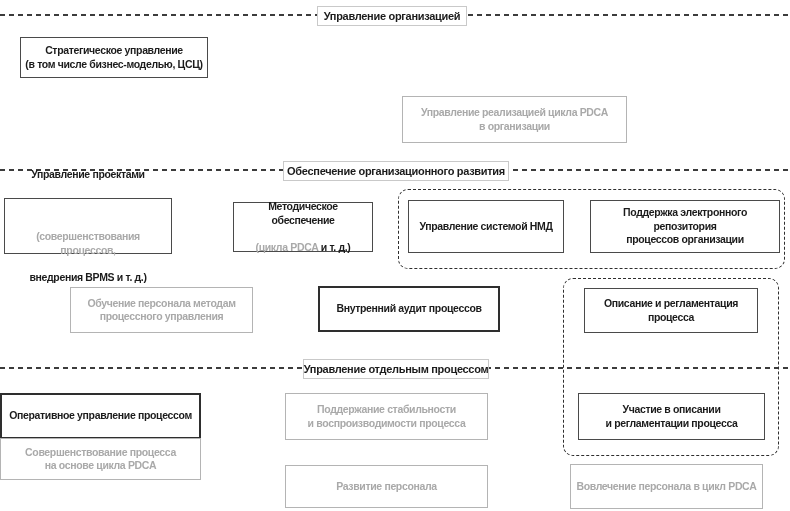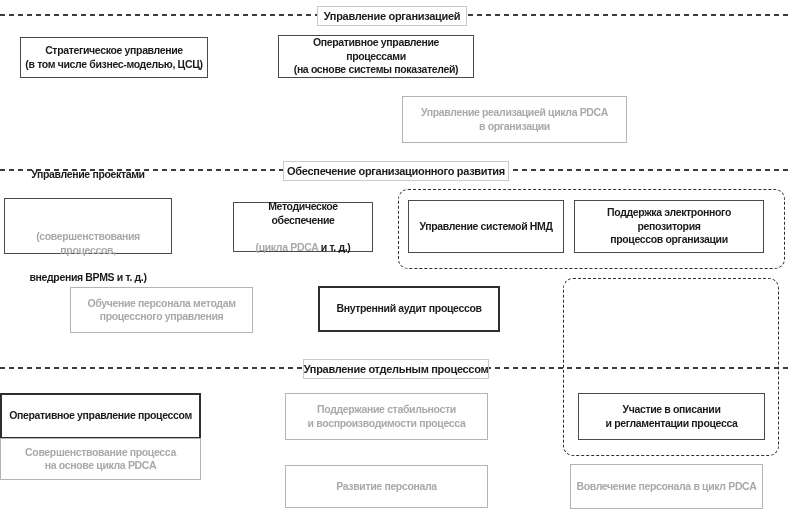--- a/index.html
+++ b/index.html
@@ -49,47 +49,47 @@
 
   <div class="group" style="left:398px;top:189px;width:385px;height:78px"></div>
   <div class="group" style="left:563px;top:278px;width:214px;height:176px"></div>
 
   <div class="sec-title" style="left:317px;top:6px;width:148px;height:18px">Управление организацией</div>
   <div class="sec-title" style="left:283px;top:161px;width:224px;height:18px">Обеспечение организационного развития</div>
   <div class="sec-title" style="left:303px;top:359px;width:184px;height:18px">Управление отдельным процессом</div>
 
   <div class="box dark" style="left:20px;top:37px;width:188px;height:41px">Стратегическое управление
 (в том числе бизнес-моделью, ЦСЦ)</div>
-  <div class="box dark" style="left:278px;top:35px;width:196px;height:43px">Оперативное управление процессами
-(на основе системы показателей)</div>
   <div class="box muted" style="left:402px;top:96px;width:225px;height:47px">Управление реализацией цикла PDCA
 в организации</div>
 
   <div class="box dark" style="left:4px;top:198px;width:168px;height:56px">
     <div>
       <span class="ln">Управление проектами</span>
       <span class="ln muted-text">(совершенствования процессов,</span>
       <span class="ln">внедрения BPMS и т. д.)</span>
     </div>
   </div>
 
   <div class="box dark" style="left:233px;top:202px;width:140px;height:50px">
     <div>
       <span class="ln">Методическое обеспечение</span>
       <span class="ln"><span class="muted-text">(цикла PDCA</span><span> и т. д.)</span></span>
     </div>
   </div>
 
   <div class="box dark" style="left:408px;top:200px;width:156px;height:53px">Управление системой НМД</div>
-  <div class="box dark" style="left:574px;top:200px;width:190px;height:53px">Поддержка электронного репозитория
+  <div class="box dark" style="left:590px;top:200px;width:190px;height:53px">Поддержка электронного репозитория
 процессов организации</div>
 
   <div class="box muted" style="left:70px;top:287px;width:183px;height:46px">Обучение персонала методам
 процессного управления</div>
   <div class="box emph" style="left:318px;top:286px;width:182px;height:46px">Внутренний аудит процессов</div>
+  <div class="box dark" style="left:584px;top:288px;width:174px;height:45px">Описание и регламентация
+процесса</div>
 
   <div class="box emph" style="left:0px;top:393px;width:201px;height:46px">Оперативное управление процессом</div>
   <div class="box muted" style="left:285px;top:393px;width:203px;height:47px">Поддержание стабильности
 и воспроизводимости процесса</div>
   <div class="box dark" style="left:578px;top:393px;width:187px;height:47px">Участие в описании
 и регламентации процесса</div>
 
   <div class="box muted" style="left:0px;top:438px;width:201px;height:42px">Совершенствование процесса
 на основе цикла PDCA</div>
   <div class="box muted" style="left:285px;top:465px;width:203px;height:43px">Развитие персонала</div>

